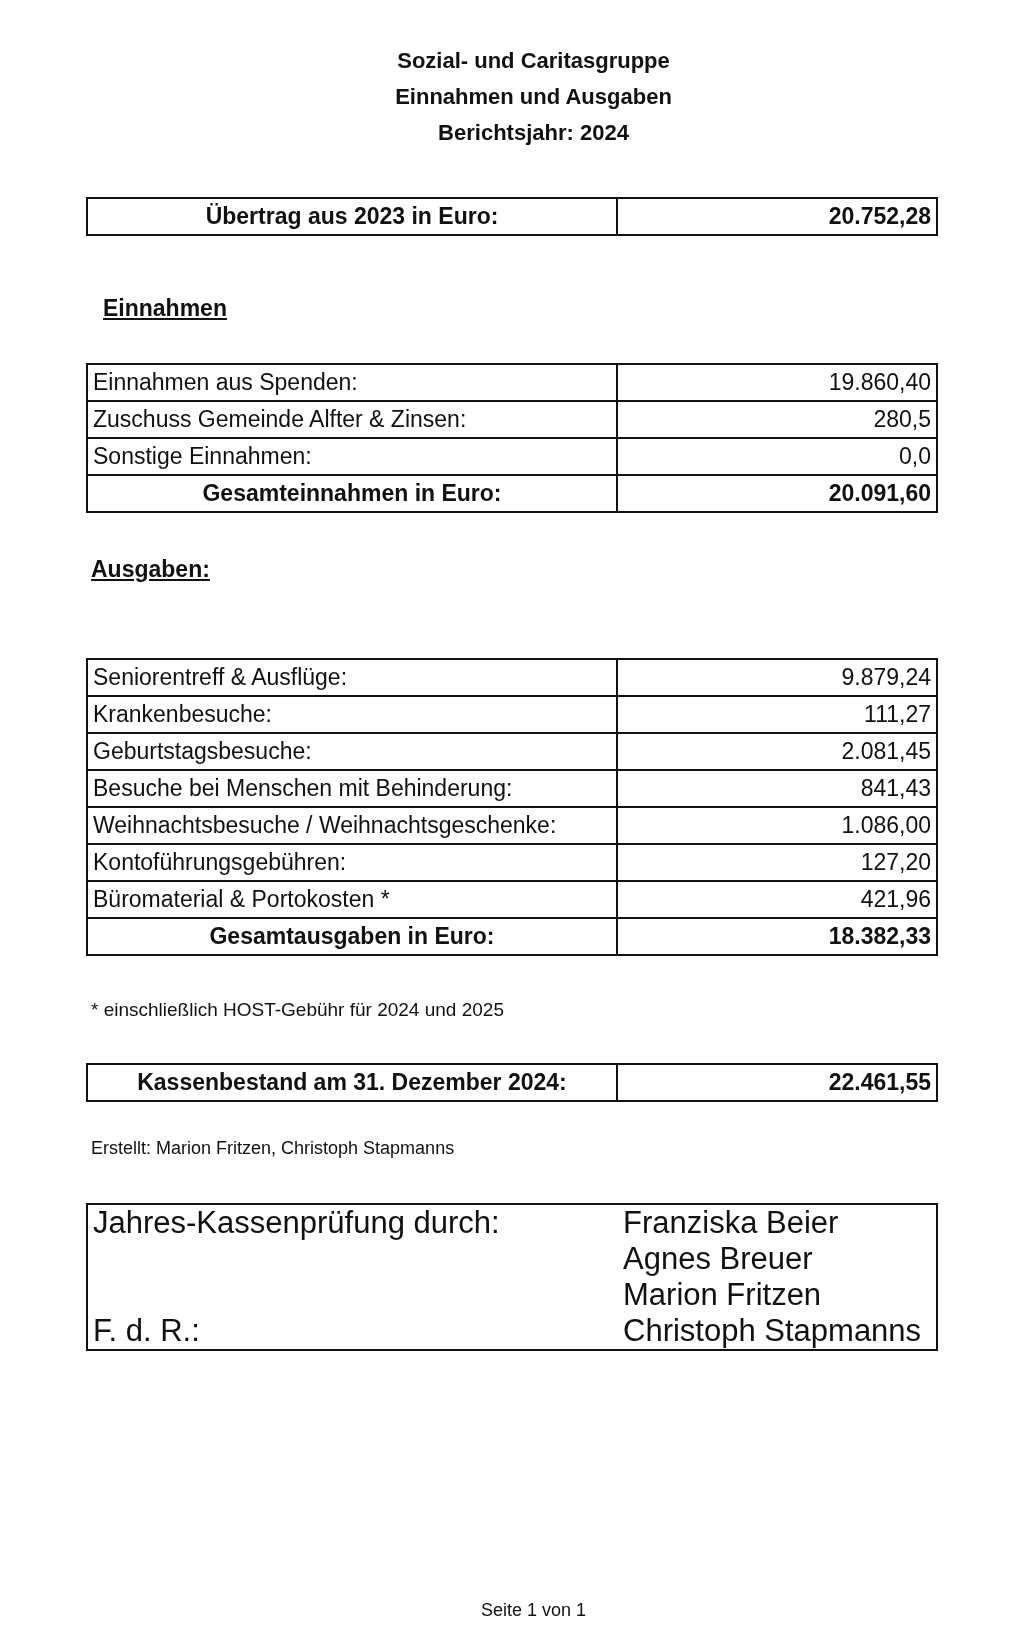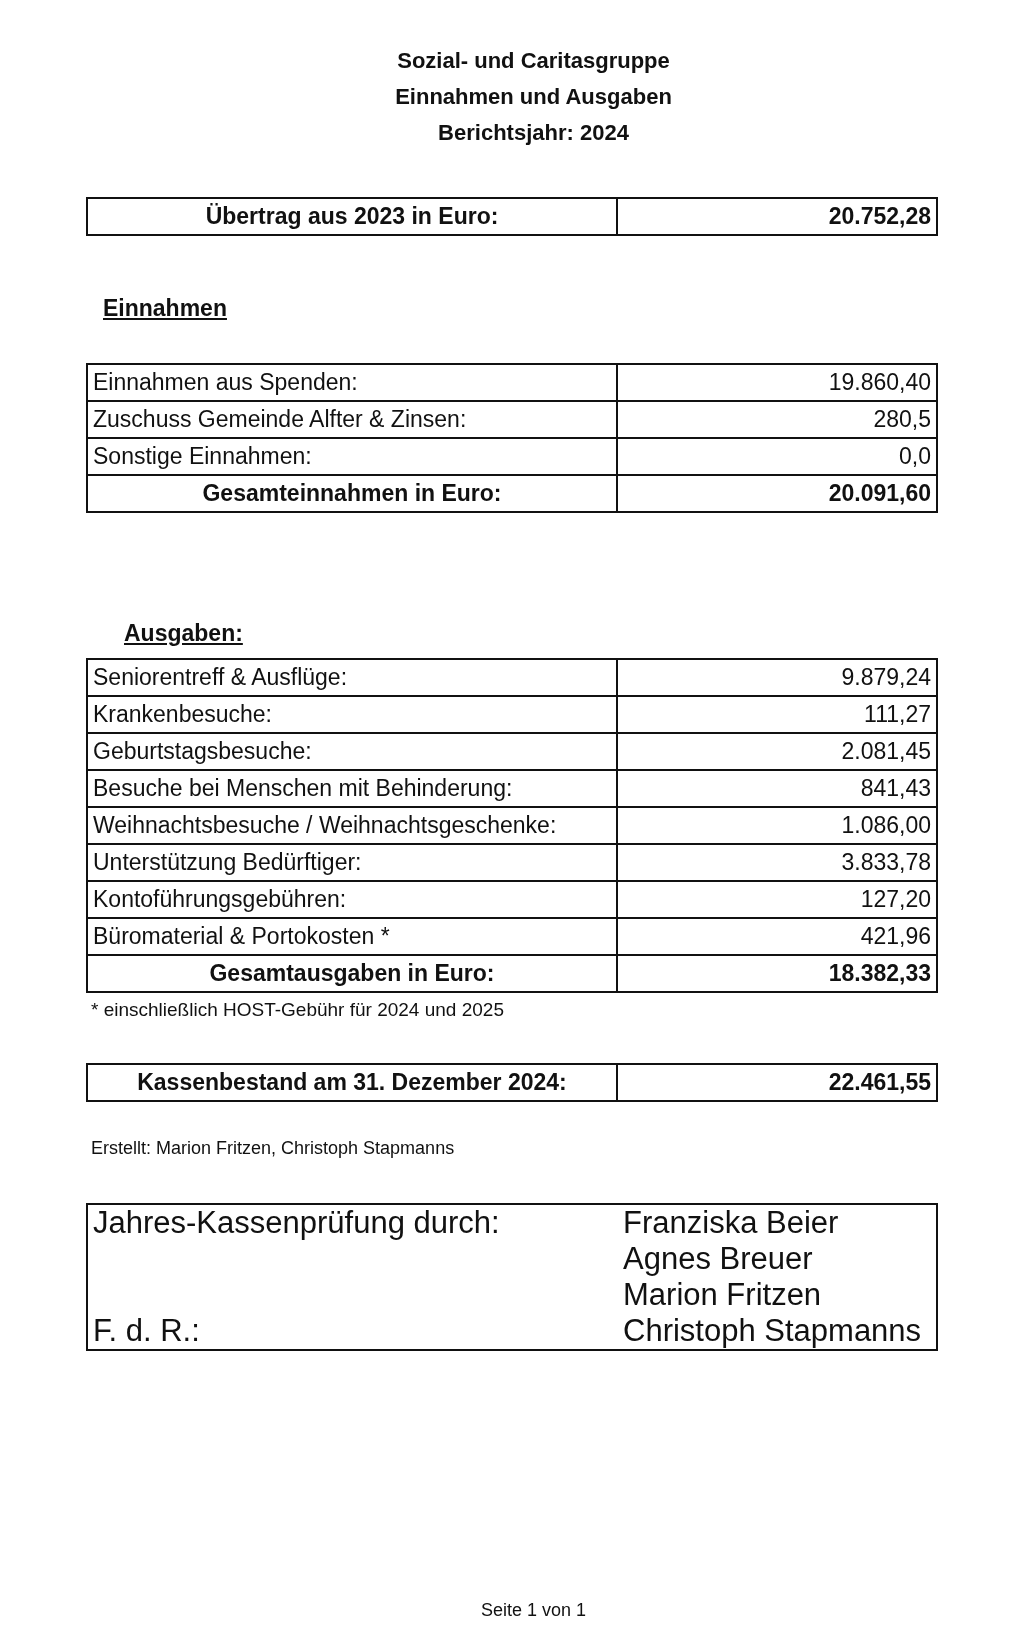--- a/index.html
+++ b/index.html
@@ -50,21 +50,21 @@
     <td>Sonstige Einnahmen:</td>
     <td class="val">0,0</td>
   </tr>
   <tr class="bold">
     <td>Gesamteinnahmen in Euro:</td>
     <td class="val">20.091,60</td>
   </tr>
 </tbody>
   </table>
 
-<div class="heading" style="top:620px;margin-left:33px;">Ausgaben:</div>
+<div class="heading" style="top:556px;">Ausgaben:</div>
 
 <table class="box" style="top:658px;">
   <tbody>
       <tr>
     <td>Seniorentreff &amp; Ausflüge:</td>
     <td class="val">9.879,24</td>
   </tr>
   <tr>
     <td>Krankenbesuche:</td>
     <td class="val">111,27</td>
@@ -73,24 +73,20 @@
     <td>Geburtstagsbesuche:</td>
     <td class="val">2.081,45</td>
   </tr>
   <tr>
     <td>Besuche bei Menschen mit Behinderung:</td>
     <td class="val">841,43</td>
   </tr>
   <tr>
     <td>Weihnachtsbesuche / Weihnachtsgeschenke:</td>
     <td class="val">1.086,00</td>
-  </tr>
-  <tr>
-    <td>Unterstützung Bedürftiger:</td>
-    <td class="val">3.833,78</td>
   </tr>
   <tr>
     <td>Kontoführungsgebühren:</td>
     <td class="val">127,20</td>
   </tr>
   <tr>
     <td>Büromaterial &amp; Portokosten *</td>
     <td class="val">421,96</td>
   </tr>
   <tr class="bold">

